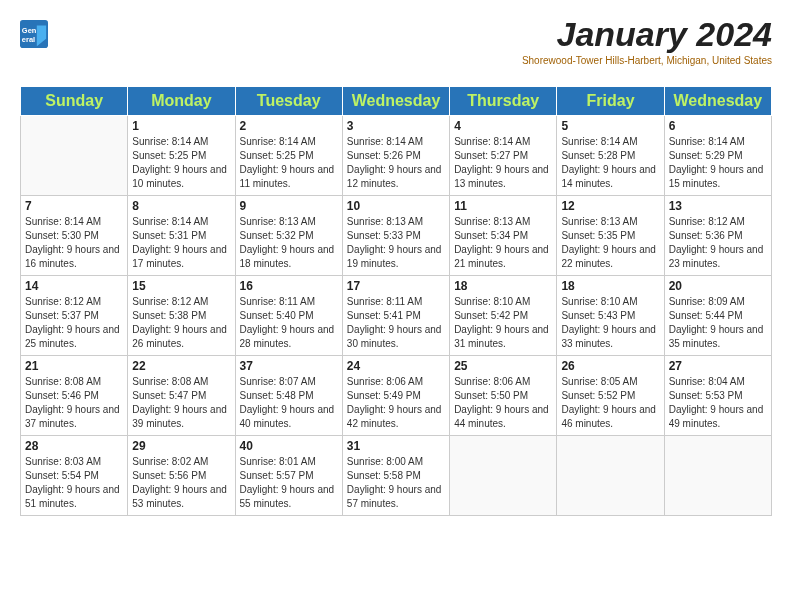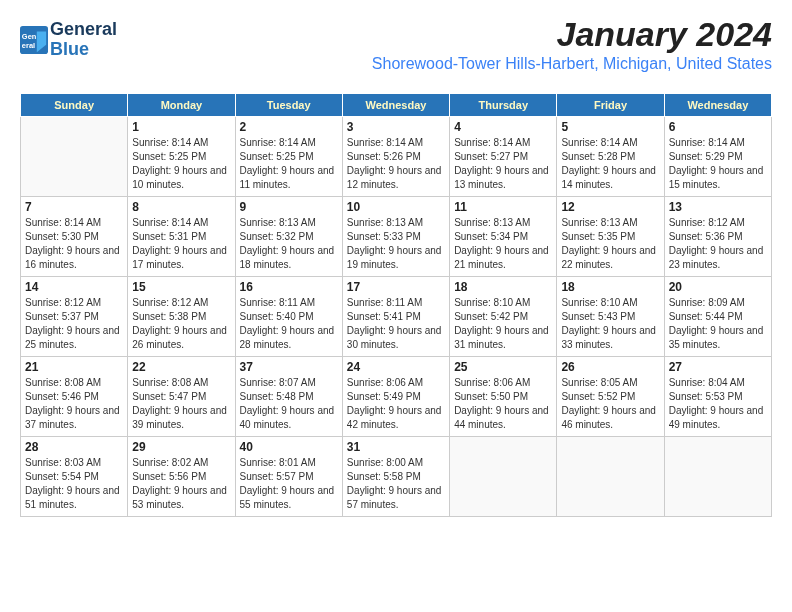--- a/index.html
+++ b/index.html
@@ -41,37 +41,37 @@
       text-align: right;
     }
     .month-title {
       font-size: 34px;
       font-weight: bold;
       color: #222;
       line-height: 1.1;
       font-style: italic;
     }
     .subtitle {
-      font-size: 16px;
-      color: #3b82f6;
+      font-size: 10px;
+      color: #a16207;
       font-weight: 500;
       margin-top: 2px;
     }
     .calendar {
       width: 100%;
       border-collapse: collapse;
       margin-top: 6px;
       font-size: 10.5px;
     }
     .calendar th {
       background: #2874b8;
-      color: #fef9c3;
+      color: #bef264;
       text-align: center;
       padding: 5px 2px;
-      font-size: 11px;
+      font-size: 16px;
       font-weight: bold;
       border: 1px solid #fff;
     }
     .calendar td {
       border: 1px solid #ccc;
       vertical-align: top;
       padding: 3px 4px;
       width: calc(100% / 7);
       height: 80px;
       background: #fff;
@@ -97,26 +97,20 @@
 
 <div class="page">
   <div class="header-row">
     <div class="logo">
       <svg class="logo-icon" viewBox="0 0 30 30">
         <rect x="0" y="0" width="30" height="30" fill="#2874b8" rx="3"></rect>
         <polygon points="18,6 28,6 28,20 18,28" fill="#4ab0f0"></polygon>
         <text x="2" y="14" font-size="8" fill="white" font-weight="bold">Gen</text>
         <text x="2" y="24" font-size="8" fill="white" font-weight="bold">eral</text>
       </svg>
-      <div>
-        <div class="logo-text">
-          <span style="color:#1a3a5c">General</span><br>
-          <span style="color:#2874b8">Blue</span>
-        </div>
-      </div>
     </div>
     <div class="title-block">
       <div class="month-title">January 2024</div>
       <div class="subtitle">Shorewood-Tower Hills-Harbert, Michigan, United States</div>
     </div>
   </div>
 
   <table class="calendar">
     <thead>
       <tr>

